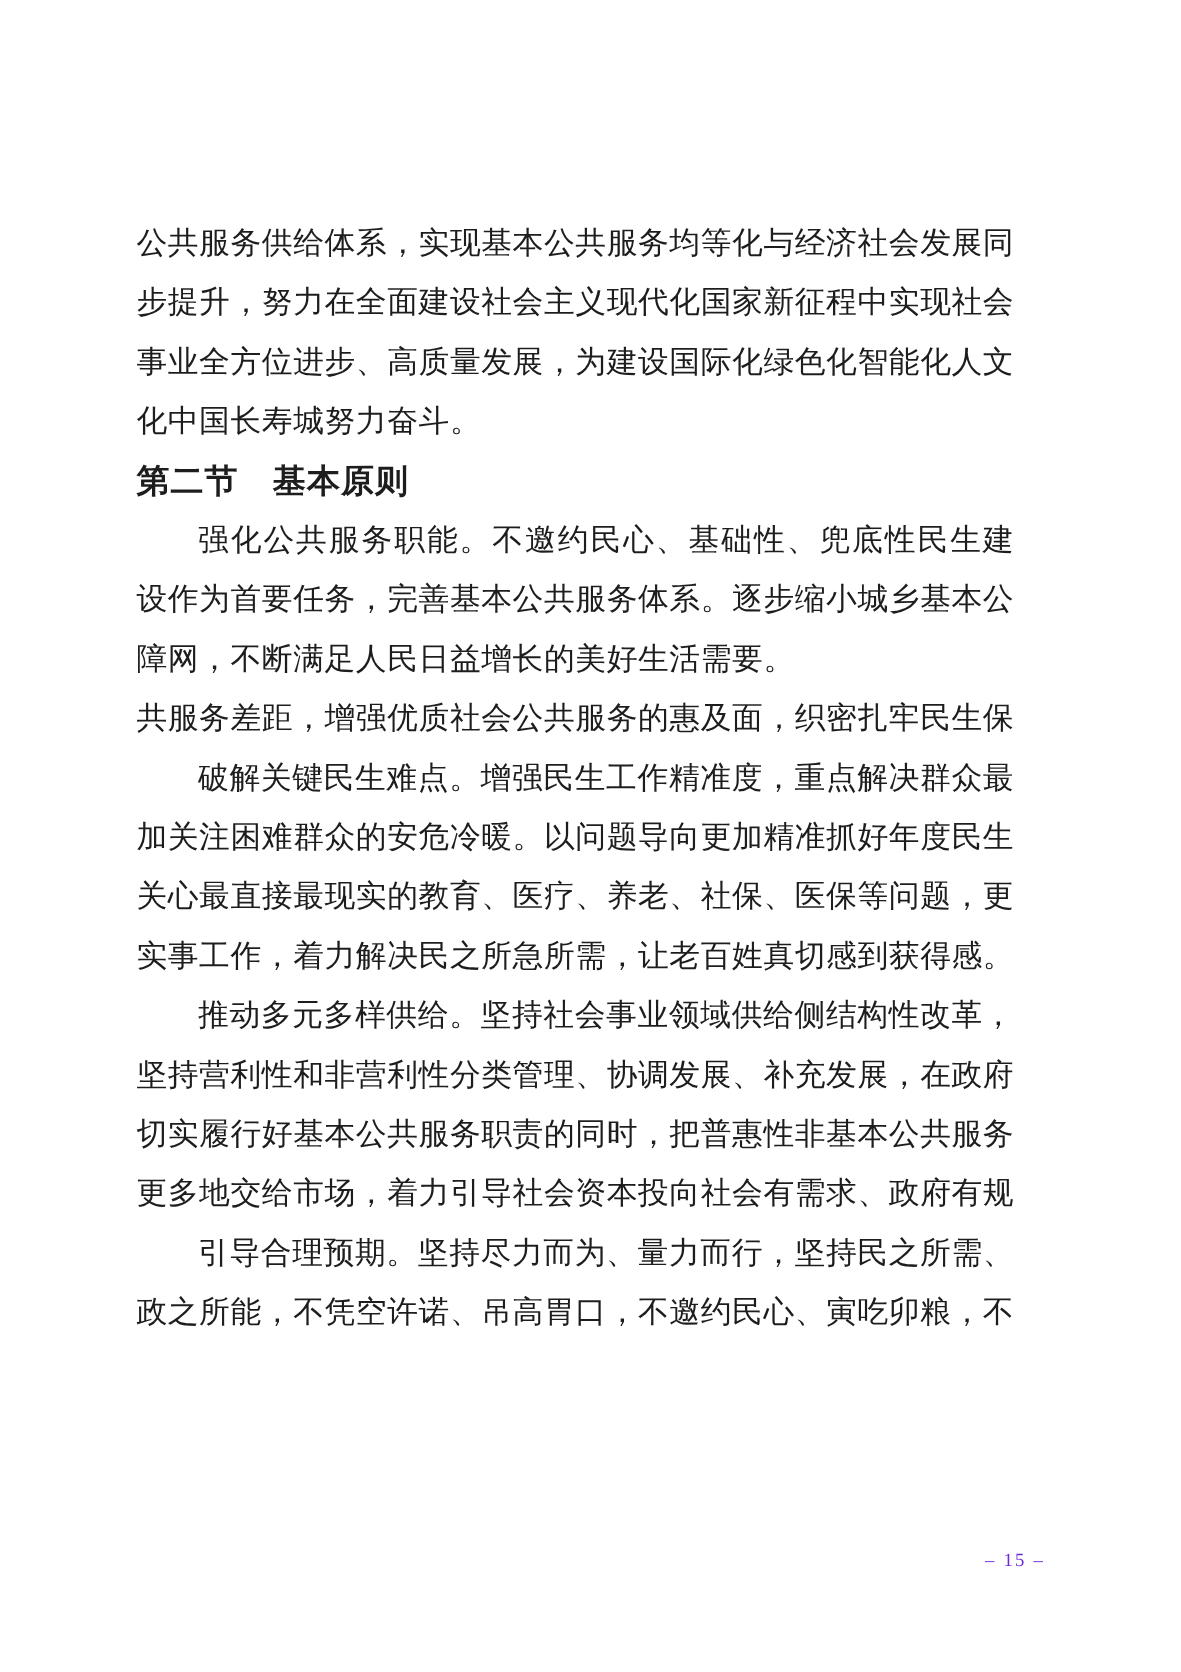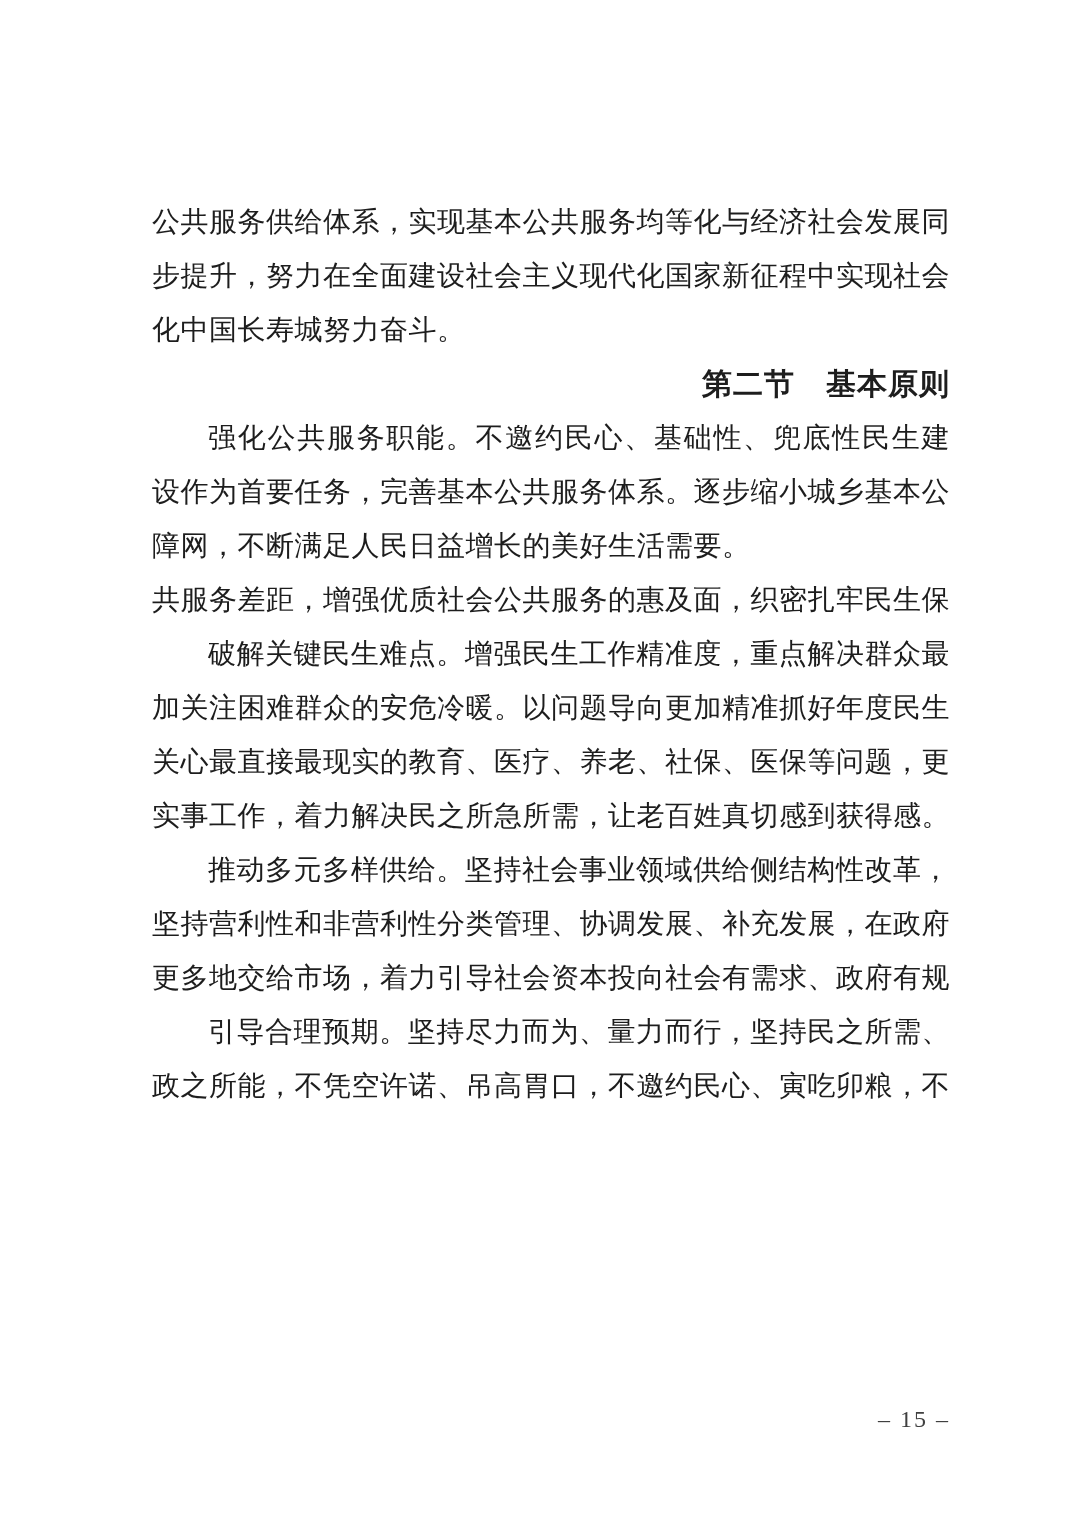--- a/index.html
+++ b/index.html
@@ -15,21 +15,21 @@
     font-family: "Liberation Serif", "DejaVu Serif", serif;
     color: #1d1d1d;
   }
   .page {
     position: absolute;
     inset: 0;
     background: #ffffff;
   }
   .text-block {
     position: absolute;
-    left: 152px;
+    left: 124px;
     top: 195px;
     width: 798px;
   }
   .line {
     font-size: 28px;
     line-height: 54px;
     height: 54px;
     text-align: justify;
     letter-spacing: 0.5px;
   }
@@ -40,52 +40,54 @@
     text-align-last: left;
   }
   .line.indent {
     padding-left: 56px;
   }
   .heading {
     font-size: 30px;
     line-height: 54px;
     height: 54px;
     font-weight: bold;
-    text-align: right;
+    text-align: left;
     letter-spacing: 1px;
   }
   .footer {
     position: absolute;
     top: 1402px;
     right: 124px;
-    font-size: 24px;
+    font-size: 17px;
     line-height: 34px;
-    color: #404040;
+    color: #6d28d9;
     letter-spacing: 2px;
   }
 </style>
 </head>
 <body>
 
 <div class="page">
   <main class="text-block">
       <div class="line full">公共服务供给体系，实现基本公共服务均等化与经济社会发展同</div>
       <div class="line full">步提升，努力在全面建设社会主义现代化国家新征程中实现社会</div>
+      <div class="line full">事业全方位进步、高质量发展，为建设国际化绿色化智能化人文</div>
       <div class="line short">化中国长寿城努力奋斗。</div>
       <div class="heading">第二节　基本原则</div>
       <div class="line full indent">强化公共服务职能。不邀约民心、基础性、兜底性民生建</div>
       <div class="line full">设作为首要任务，完善基本公共服务体系。逐步缩小城乡基本公</div>
       <div class="line short">障网，不断满足人民日益增长的美好生活需要。</div>
       <div class="line full">共服务差距，增强优质社会公共服务的惠及面，织密扎牢民生保</div>
       <div class="line full indent">破解关键民生难点。增强民生工作精准度，重点解决群众最</div>
       <div class="line full">加关注困难群众的安危冷暖。以问题导向更加精准抓好年度民生</div>
       <div class="line full">关心最直接最现实的教育、医疗、养老、社保、医保等问题，更</div>
       <div class="line full">实事工作，着力解决民之所急所需，让老百姓真切感到获得感。</div>
       <div class="line full indent">推动多元多样供给。坚持社会事业领域供给侧结构性改革，</div>
       <div class="line full">坚持营利性和非营利性分类管理、协调发展、补充发展，在政府</div>
+      <div class="line full">切实履行好基本公共服务职责的同时，把普惠性非基本公共服务</div>
       <div class="line full">更多地交给市场，着力引导社会资本投向社会有需求、政府有规</div>
       <div class="line full indent">引导合理预期。坚持尽力而为、量力而行，坚持民之所需、</div>
       <div class="line full">政之所能，不凭空许诺、吊高胃口，不邀约民心、寅吃卯粮，不</div>
     </main>
   <div class="footer">
     <span>– 15 –</span>
   </div>
 </div>
 
 </body></html>

